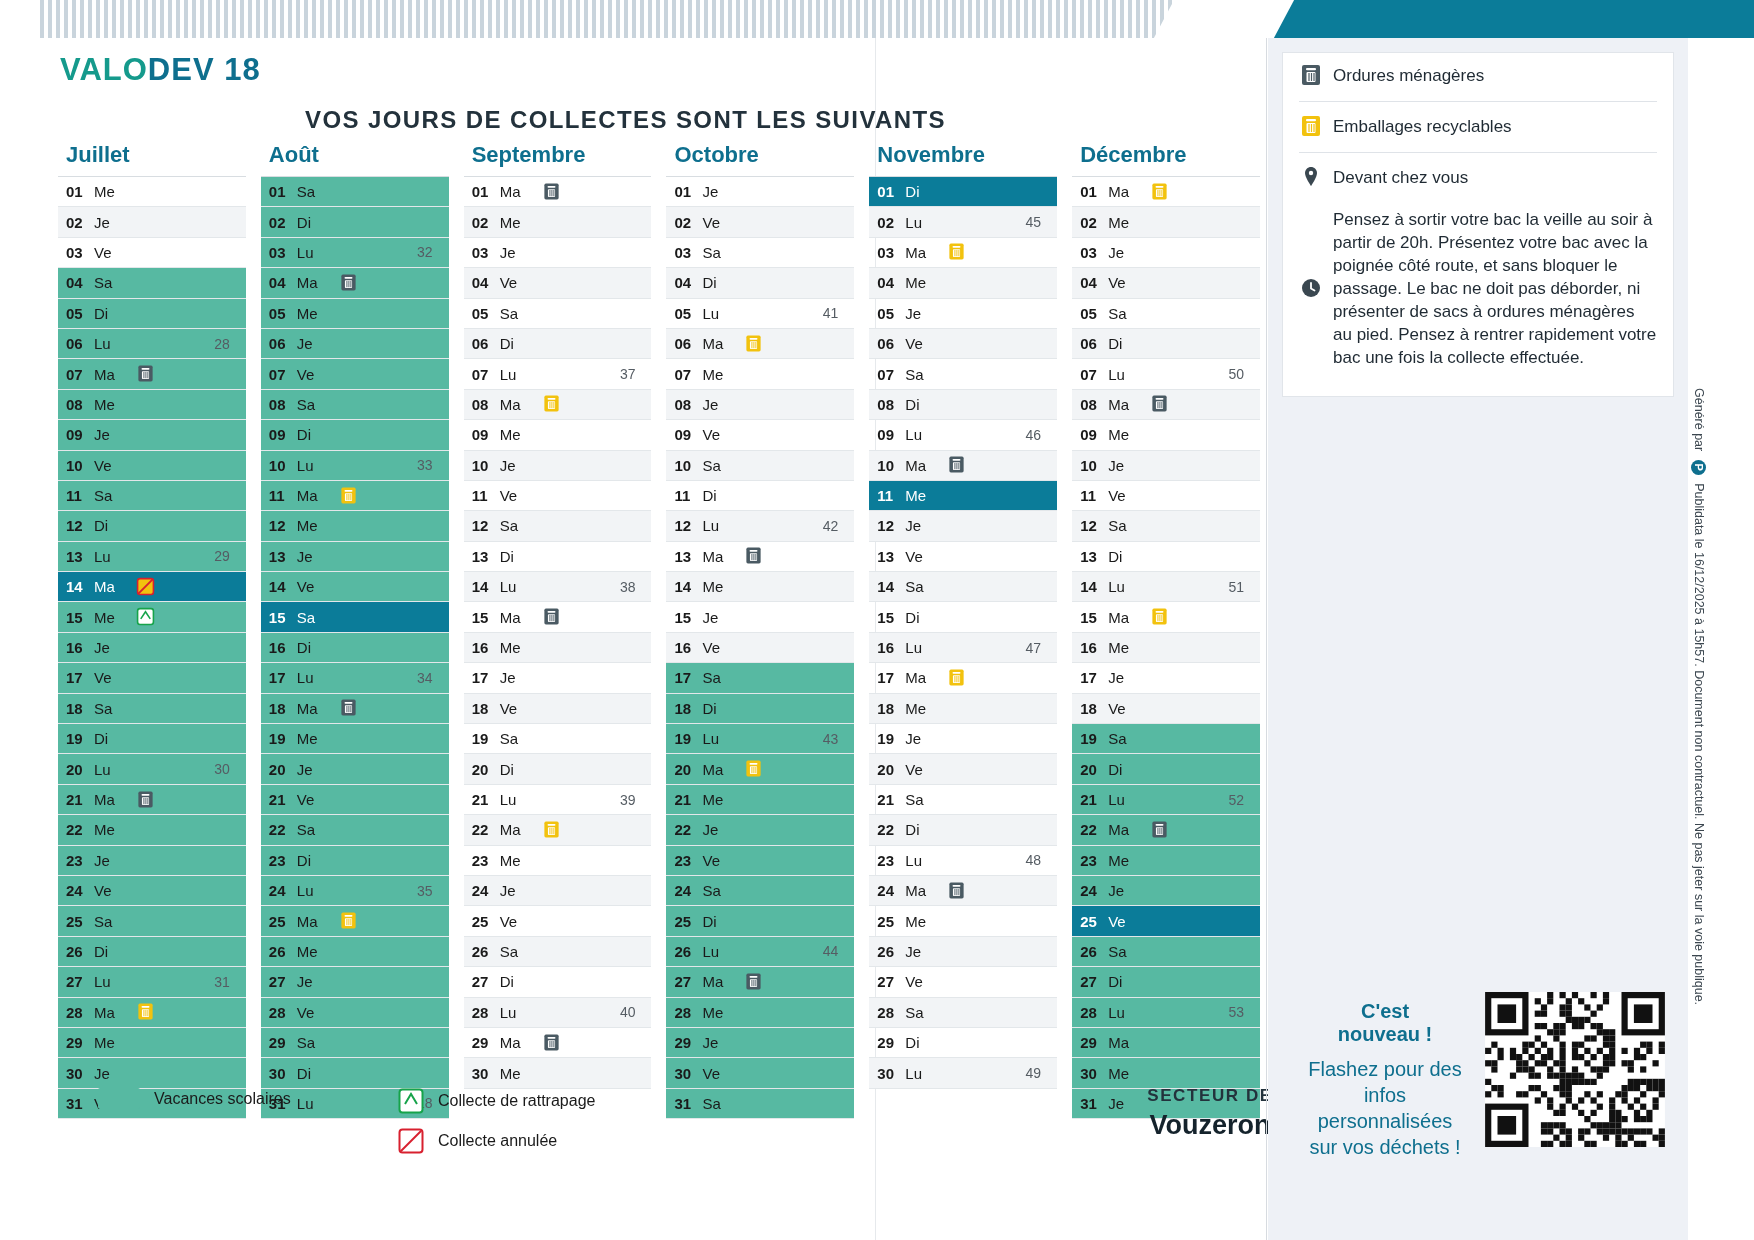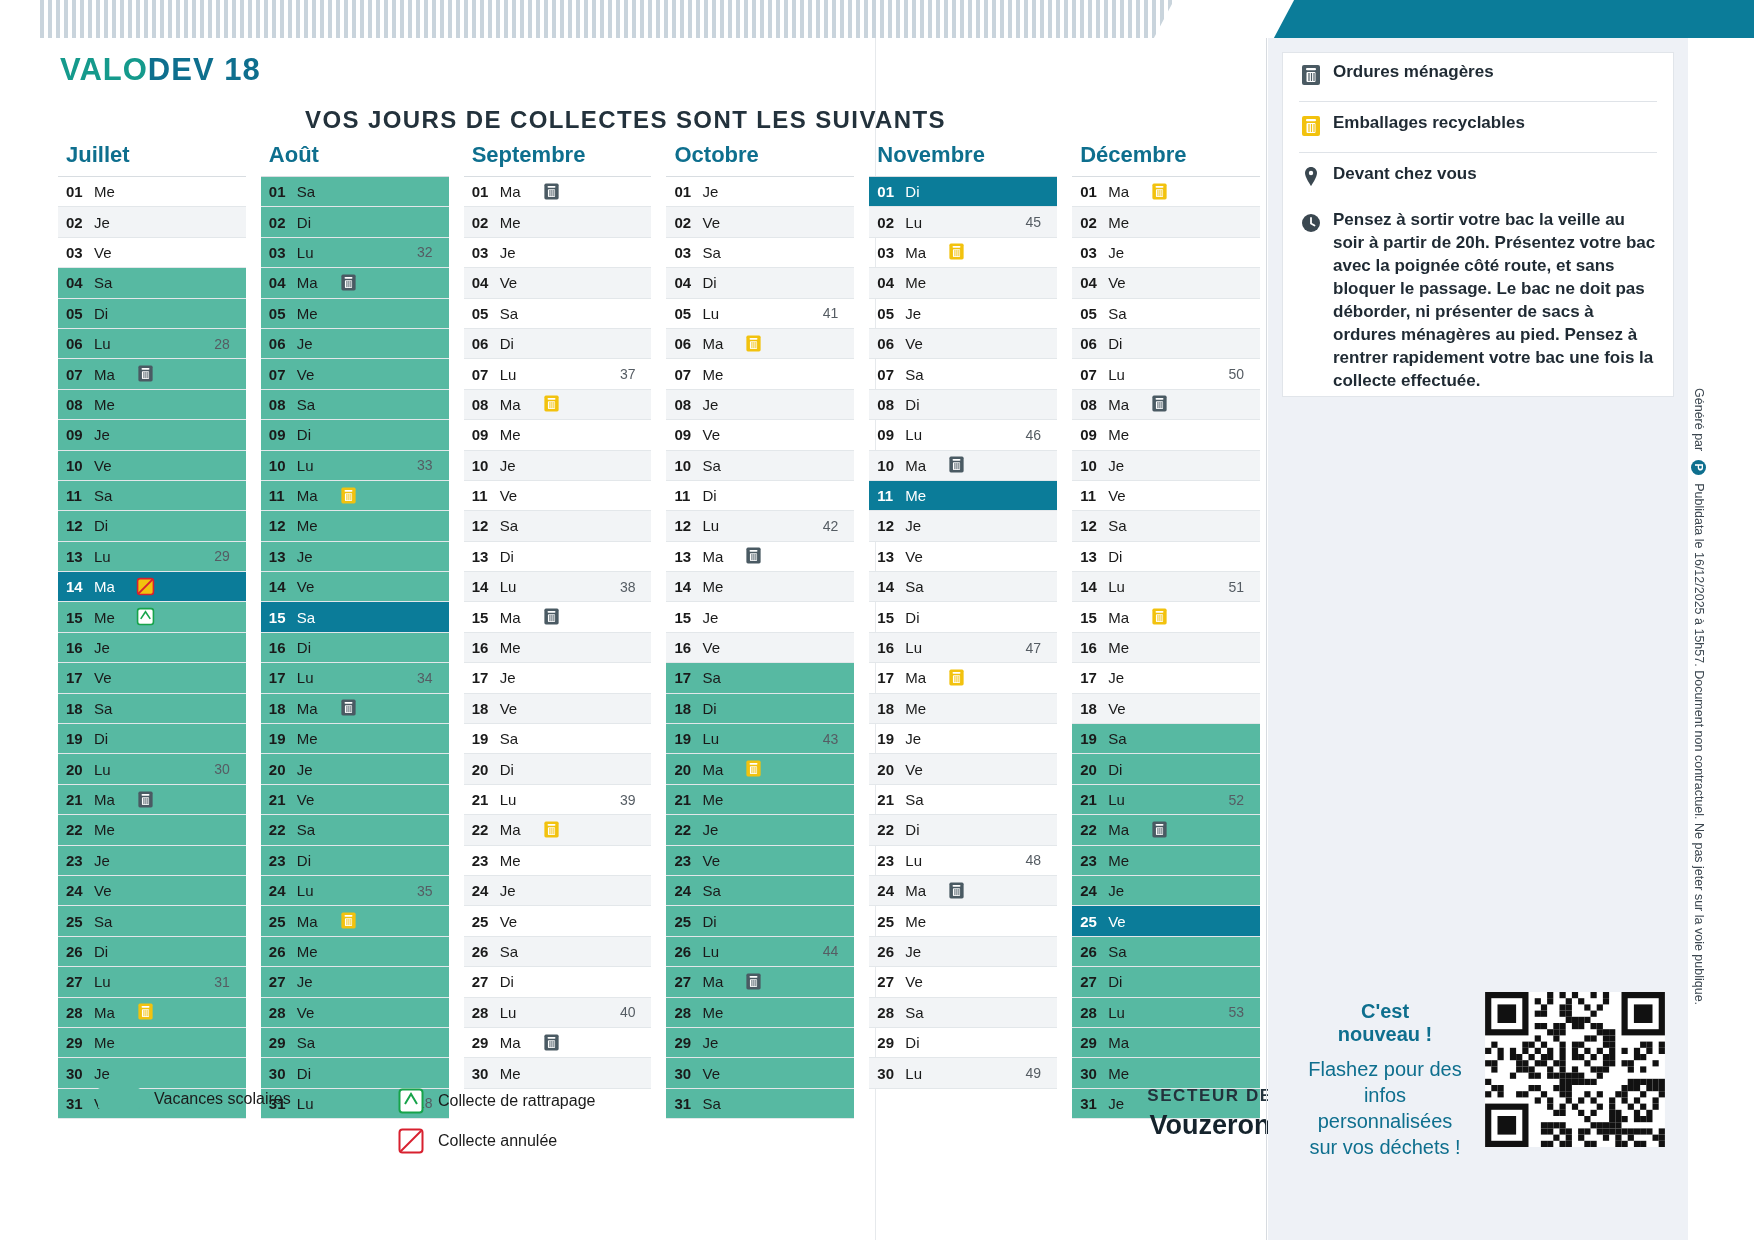--- a/index.html
+++ b/index.html
@@ -117,21 +117,21 @@
   .sector .name { font-size:27px; font-weight:bold; color:#15232c; margin-top:4px; }
   
   .right-panel {
     position:absolute; left:1268px; top:38px; width:420px; height:1202px;
     background:#eef1f6;
   }
   .info-card {
     position:absolute; left:1282px; top:52px; width:392px; height:345px;
     background:#ffffff; border:1px solid #e1e5ea;
   }
-  .info-line { display:flex; align-items:flex-start; padding:8px 16px;font-weight:bold; }
+  .info-line { display:flex; align-items:center; padding:8px 16px; }
   .info-line .ic { width:34px; flex:0 0 34px; padding-top:2px; }
   .info-line .tx { font-size:17px; color:#1f2a33; line-height:1.35; }
   .divider { height:1px; background:#dfe3e8; margin:2px 16px; }
   .para { font-size:16.5px; line-height:1.37; color:#1f2a33; }
   
   .qr-block { position:absolute; left:1305px; top:1000px; width:380px; }
   .qr-text { position:absolute; left:0; top:0; width:160px; text-align:center; }
   .qr-text .t1 { font-size:20px; font-weight:bold; color:#0e6f8e; line-height:1.15; }
   .qr-text .t2 { font-size:20px; color:#0e6f8e; line-height:1.3; margin-top:10px; }
   .qr-img { position:absolute; left:180px; top:-8px; width:180px; height:155px; }

